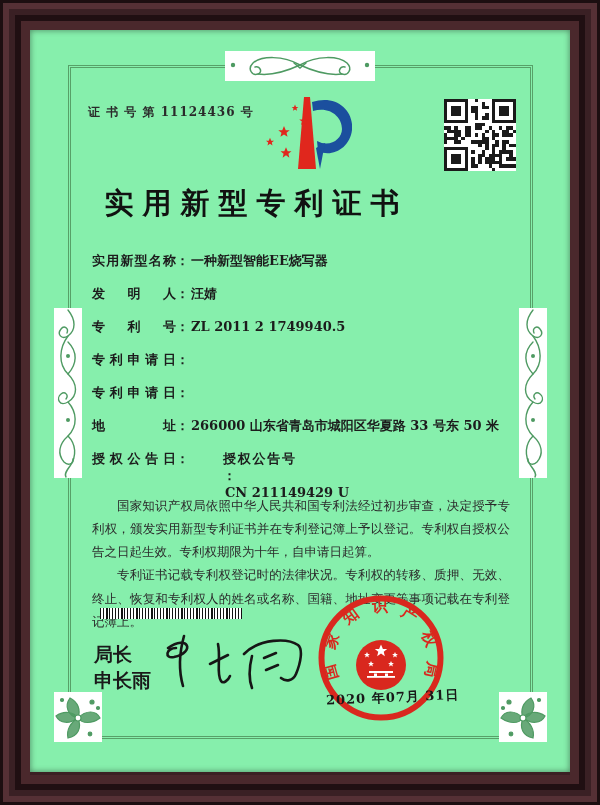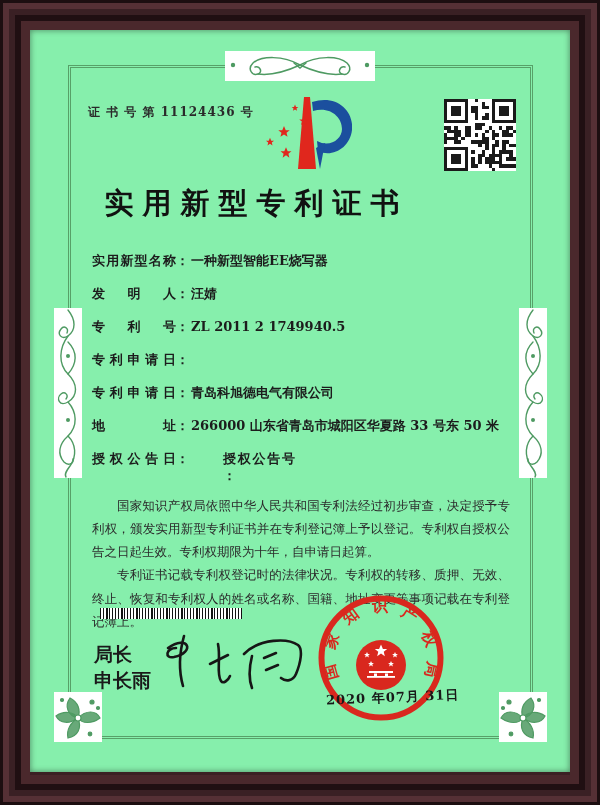--- a/index.html
+++ b/index.html
@@ -300,33 +300,33 @@
           <span>：</span>
           <span class="fvalue">ZL 2011 2 1749940.5</span>
       </div>
       <div class="frow">
         <span class="flabel">专利申请日</span>
           <span>：</span>
       </div>
       <div class="frow">
         <span class="flabel">专利申请日</span>
           <span>：</span>
-          <span class="fvalue">青岛科旭德电气有限公司</span>
       </div>
       <div class="frow">
         <span class="flabel">地址</span>
           <span>：</span>
           <span class="fvalue">266000 山东省青岛市城阳区华夏路 33 号东 50 米</span>
       </div>
       <div class="frow">
         <span class="flabel">授权公告日</span>
           <span>：</span>
         <span class="pair2">
           <span class="flabel">授权公告号</span>
             <span>：</span>
+            <span class="fvalue">CN 211149429 U</span>
         </span>
       </div>
     </div>
 
     <div class="bodytext">
       <p>国家知识产权局依照中华人民共和国专利法经过初步审查，决定授予专利权，颁发实用新型专利证书并在专利登记簿上予以登记。专利权自授权公告之日起生效。专利权期限为十年，自申请日起算。</p>
       <p>专利证书记载专利权登记时的法律状况。专利权的转移、质押、无效、终止、恢复和专利权人的姓名或名称、国籍、地址变更等事项记载在专利登记簿上。</p>
     </div>
 
     <div class="barcode"></div>

